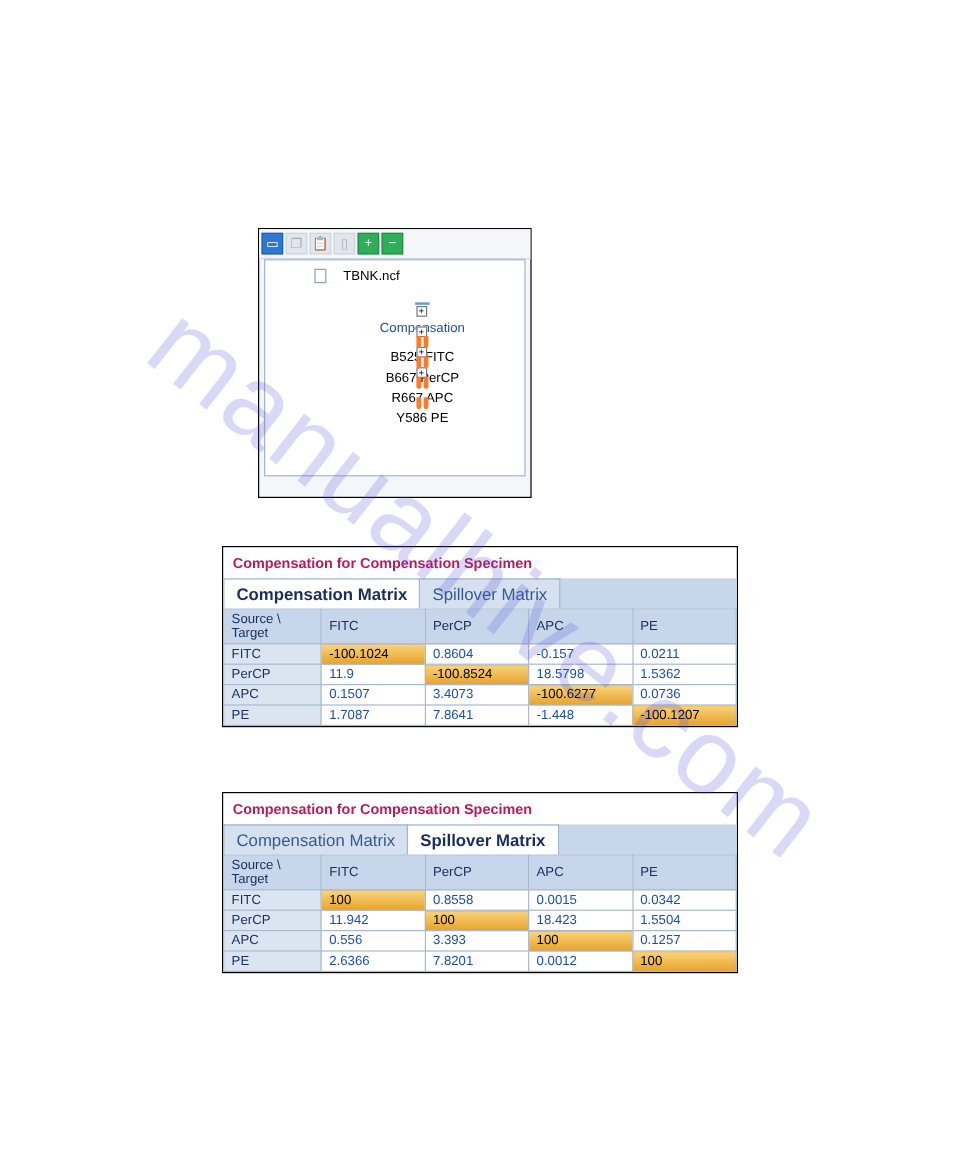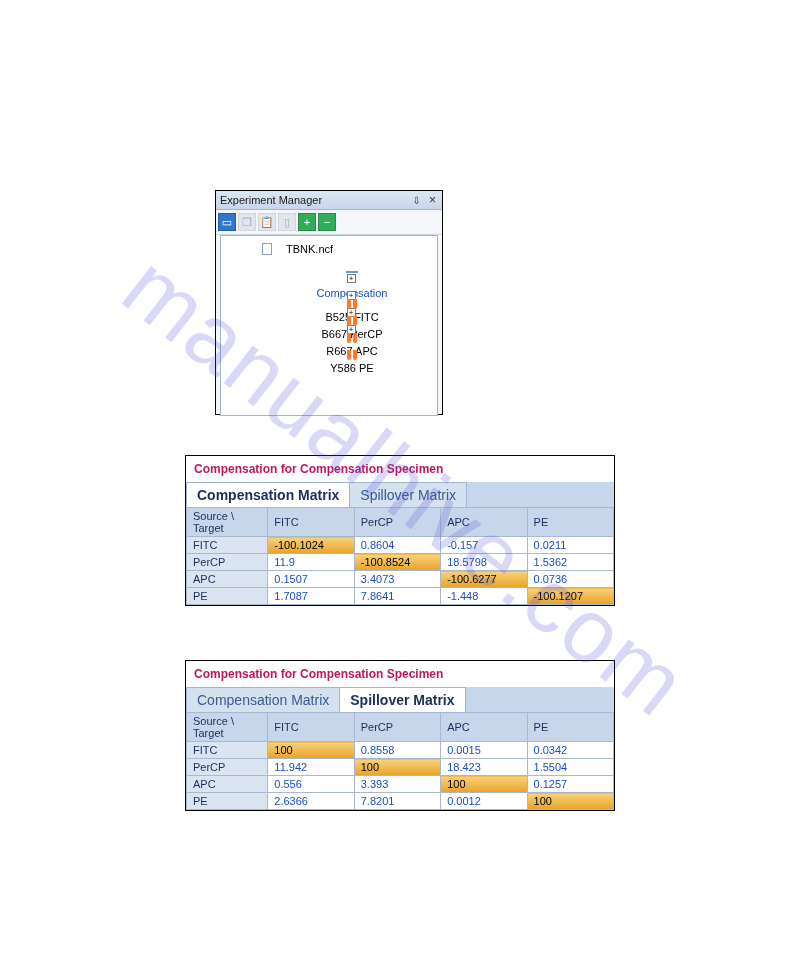--- a/index.html
+++ b/index.html
@@ -98,27 +98,20 @@
   table.grid { table-layout:fixed;border-radius:11px; }
   .col1 { width:80px; }
   .col { width:85px; }
 </style>
 </head>
 <body>
 
 <div class="watermark">manualhive.com</div>
 
 <div class="panel em-panel">
-  <div class="em-title">
-    <span>Experiment Manager</span>
-    <span class="right">
-      <span class="pin">⇩</span>
-      <span class="close-x">×</span>
-    </span>
-  </div>
   <div class="toolbar">
     <span class="tbtn blue">▭</span>
     <span class="tbtn disabled">❐</span>
     <span class="tbtn disabled">📋</span>
     <span class="tbtn disabled">▯</span>
     <span class="tbtn green">+</span>
     <span class="tbtn green">−</span>
   </div>
   <div class="tree" id="tree">
       <div class="tree-row indent1">

